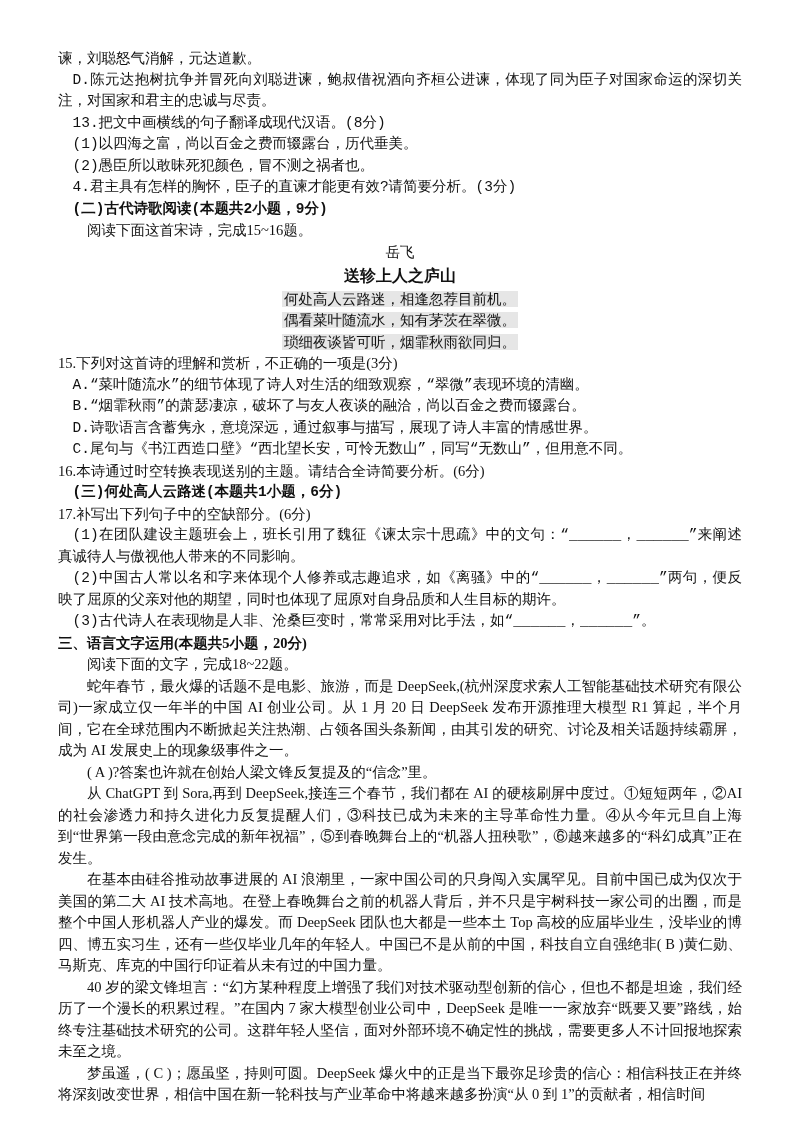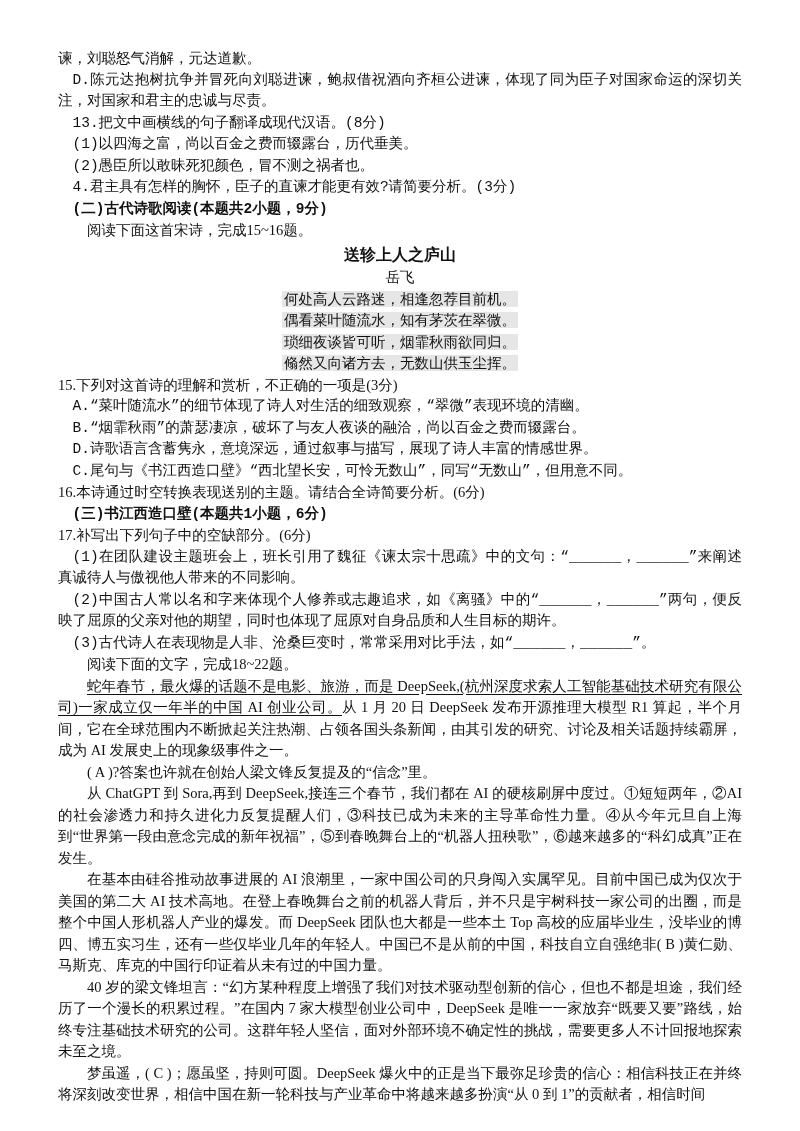--- a/index.html
+++ b/index.html
@@ -24,56 +24,56 @@
   }
   .page p {
     margin: 0;
   }
   .ind1 { text-indent: 1em; font-family: Liberation Mono, monospace; }
   .ind2 { text-indent: 2em; }
   .center { text-align: center; text-indent: 0; }
   .bold { font-weight: bold; }
   .poem-title { font-size: 16px; margin-top: 2px !important; margin-bottom: 2px !important; }
   .hl { background: var(--poem-highlight, #e6e6e6); padding: 0 2px; }
-  .ul { text-decoration: underline; text-underline-offset: 3px; }
+  .ul { text-underline-offset: 3px; }
 </style>
 </head>
 <body>
 
 <div class="page">
 
   <p>谏，刘聪怒气消解，元达道歉。</p>
   <p class="ind1">D.陈元达抱树抗争并冒死向刘聪进谏，鲍叔借祝酒向齐桓公进谏，体现了同为臣子对国家命运的深切关注，对国家和君主的忠诚与尽责。</p>
   <p class="ind1">13.把文中画横线的句子翻译成现代汉语。(8分)</p>
   <p class="ind1">(1)以四海之富，尚以百金之费而辍露台，历代垂美。</p>
   <p class="ind1">(2)愚臣所以敢昧死犯颜色，冒不测之祸者也。</p>
   <p class="ind1">4.君主具有怎样的胸怀，臣子的直谏才能更有效?请简要分析。(3分)</p>
 
   <p class="ind1 bold">(二)古代诗歌阅读(本题共2小题，9分)</p>
   <p class="ind2">阅读下面这首宋诗，完成15~16题。</p>
+  <p class="center">岳飞</p>
   <p class="center bold poem-title">送轸上人之庐山</p>
-  <p class="center">岳飞</p>
   <p class="center"><span class="hl">何处高人云路迷，相逢忽荐目前机。</span></p>
   <p class="center"><span class="hl">偶看菜叶随流水，知有茅茨在翠微。</span></p>
   <p class="center"><span class="hl">琐细夜谈皆可听，烟霏秋雨欲同归。</span></p>
-  <p class="center"><span class="hl">翛然又向诸方去，无数山供玉尘挥。</span></p>
 
   <p>15.下列对这首诗的理解和赏析，不正确的一项是(3分)</p>
   <p class="ind1">A.“菜叶随流水”的细节体现了诗人对生活的细致观察，“翠微”表现环境的清幽。</p>
   <p class="ind1">B.“烟霏秋雨”的萧瑟凄凉，破坏了与友人夜谈的融洽，尚以百金之费而辍露台。</p>
   <p class="ind1">D.诗歌语言含蓄隽永，意境深远，通过叙事与描写，展现了诗人丰富的情感世界。</p>
   <p class="ind1">C.尾句与《书江西造口壁》“西北望长安，可怜无数山”，同写“无数山”，但用意不同。</p>
   <p>16.本诗通过时空转换表现送别的主题。请结合全诗简要分析。(6分)</p>
 
-  <p class="ind1 bold">(三)书江西造口壁(本题共1小题，6分)</p>
+  <p class="ind1 bold">(三)何处高人云路迷(本题共1小题，6分)</p>
   <p>17.补写出下列句子中的空缺部分。(6分)</p>
   <p class="ind1">(1)在团队建设主题班会上，班长引用了魏征《谏太宗十思疏》中的文句：“______，______”来阐述真诚待人与傲视他人带来的不同影响。</p>
   <p class="ind1">(2)中国古人常以名和字来体现个人修养或志趣追求，如《离骚》中的“______，______”两句，便反映了屈原的父亲对他的期望，同时也体现了屈原对自身品质和人生目标的期许。</p>
   <p class="ind1">(3)古代诗人在表现物是人非、沧桑巨变时，常常采用对比手法，如“______，______”。</p>
 
+  <p class="bold">三、语言文字运用(本题共5小题，20分)</p>
   <p class="ind2">阅读下面的文字，完成18~22题。</p>
   <p class="ind2"><span class="ul">蛇年春节，最火爆的话题不是电影、旅游，而是 DeepSeek,(杭州深度求索人工智能基础技术研究有限公司)一家成立仅一年半的中国 AI 创业公司。</span><span>从 1 月 20 日 DeepSeek 发布开源推理大模型 R1 算起，半个月间，它在全球范围内不断掀起关注热潮、占领各国头条新闻，由其引发的研究、讨论及相关话题持续霸屏，成为 AI 发展史上的现象级事件之一。</span></p>
   <p class="ind2">( A )?答案也许就在创始人梁文锋反复提及的“信念”里。</p>
   <p class="ind2">从 ChatGPT 到 Sora,再到 DeepSeek,接连三个春节，我们都在 AI 的硬核刷屏中度过。①短短两年，②AI 的社会渗透力和持久进化力反复提醒人们，③科技已成为未来的主导革命性力量。④从今年元旦自上海到“世界第一段由意念完成的新年祝福”，⑤到春晚舞台上的“机器人扭秧歌”，⑥越来越多的“科幻成真”正在发生。</p>
   <p class="ind2">在基本由硅谷推动故事进展的 AI 浪潮里，一家中国公司的只身闯入实属罕见。目前中国已成为仅次于美国的第二大 AI 技术高地。在登上春晚舞台之前的机器人背后，并不只是宇树科技一家公司的出圈，而是整个中国人形机器人产业的爆发。而 DeepSeek 团队也大都是一些本土 Top 高校的应届毕业生，没毕业的博四、博五实习生，还有一些仅毕业几年的年轻人。中国已不是从前的中国，科技自立自强绝非( B )黄仁勋、马斯克、库克的中国行印证着从未有过的中国力量。</p>
   <p class="ind2">40 岁的梁文锋坦言：“幻方某种程度上增强了我们对技术驱动型创新的信心，但也不都是坦途，我们经历了一个漫长的积累过程。”在国内 7 家大模型创业公司中，DeepSeek 是唯一一家放弃“既要又要”路线，始终专注基础技术研究的公司。这群年轻人坚信，面对外部环境不确定性的挑战，需要更多人不计回报地探索未至之境。</p>
   <p class="ind2">梦虽遥，( C )；愿虽坚，持则可圆。DeepSeek 爆火中的正是当下最弥足珍贵的信心：相信科技正在并终将深刻改变世界，相信中国在新一轮科技与产业革命中将越来越多扮演“从 0 到 1”的贡献者，相信时间</p>
 
 </div>
 

